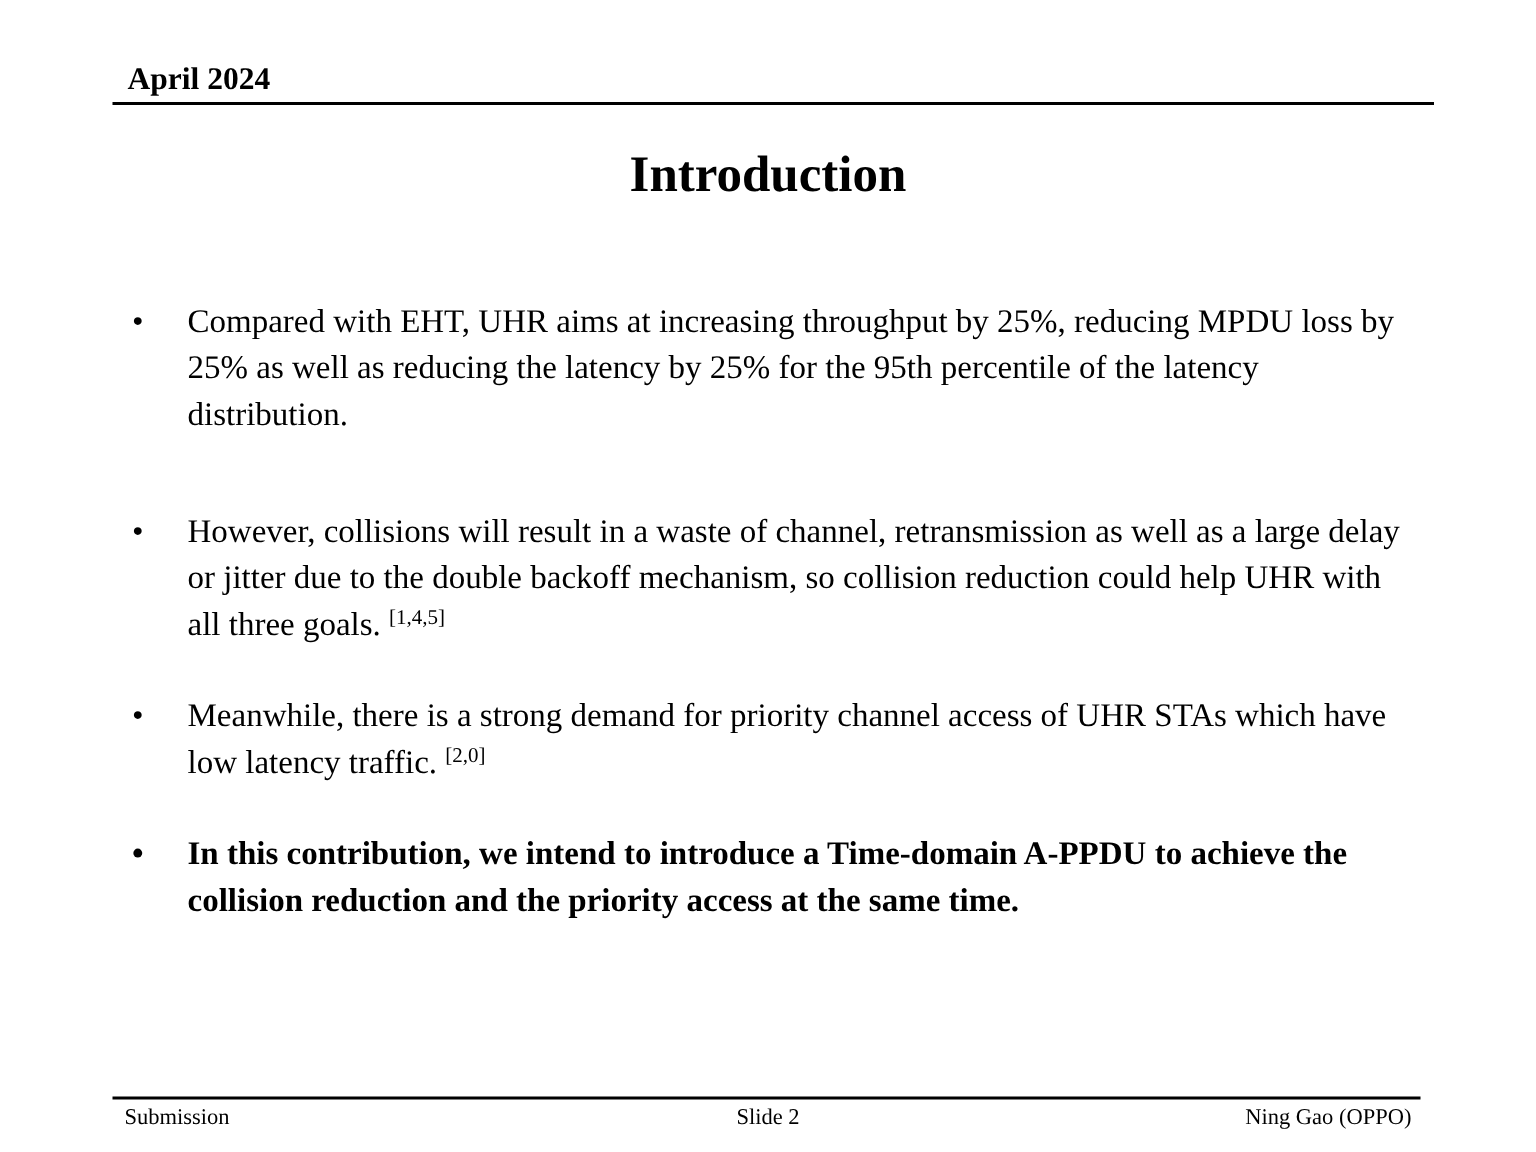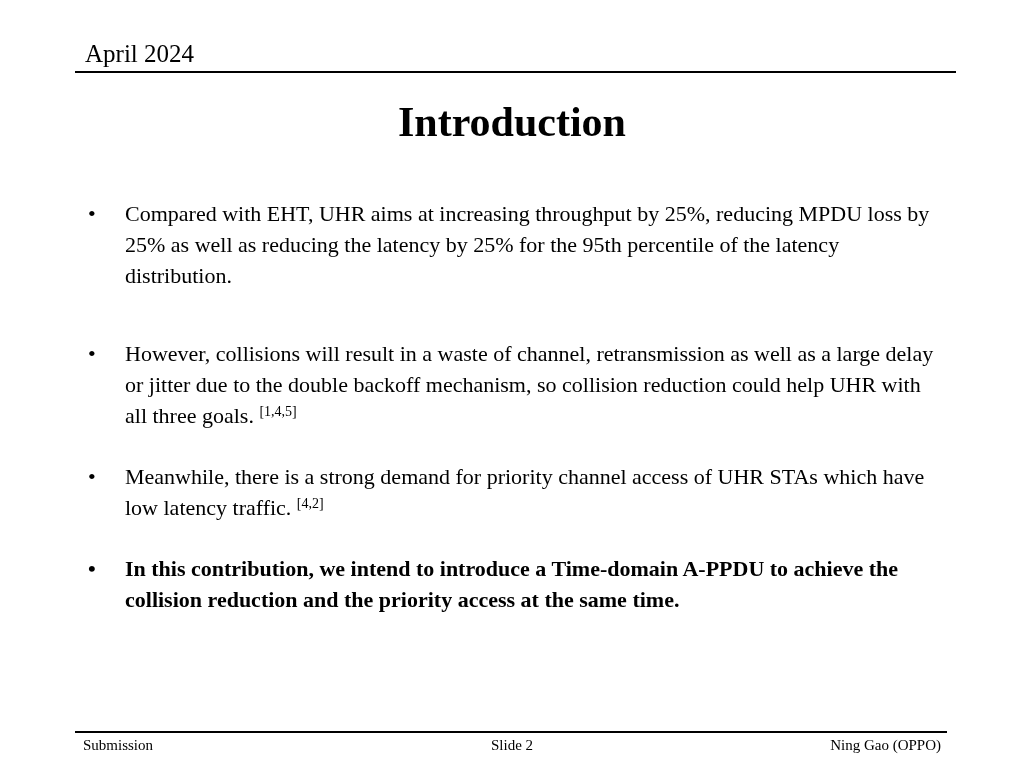--- a/index.html
+++ b/index.html
@@ -24,34 +24,34 @@
     left: 75px;
     right: 68px;
     display: flex;
     justify-content: space-between;
     align-items: flex-end;
     border-bottom: 2px solid #000000;
     padding: 0 0 3px 0;
   }
   .header .date,
   .header .docnum {
-    font-size: 25px;
-    font-weight: normal;
+    font-size: 21px;
+    font-weight: bold;
     white-space: nowrap;
   }
   .header .date { padding-left: 10px; }
 
   
   .title {
     position: absolute;
     top: 98px;
     left: 0;
     width: 100%;
     text-align: center;
-    font-size: 42px;
+    font-size: 34px;
     font-weight: bold;
   }
 
   
   .content {
     position: absolute;
     top: 198px;
     left: 88px;
     right: 80px;
   }
@@ -119,21 +119,21 @@
         <span class="btext"><span>Compared with EHT, UHR aims at increasing throughput by 25%, reducing MPDU loss by 25% as well as reducing the latency by 25% for the 95th percentile of the latency distribution.</span><sup class="cite"></sup></span>
       </li>
 
       <li class="bullet-item gap-med">
         <span class="marker">•</span>
         <span class="btext"><span>However, collisions will result in a waste of channel, retransmission as well as a large delay or jitter due to the double backoff mechanism, so collision reduction could help UHR with all three goals. </span><sup class="cite">[1,4,5]</sup></span>
       </li>
 
       <li class="bullet-item gap-med">
         <span class="marker">•</span>
-        <span class="btext"><span>Meanwhile, there is a strong demand for priority channel access of  UHR STAs which have low latency traffic. </span><sup class="cite">[4,2]</sup></span>
+        <span class="btext"><span>Meanwhile, there is a strong demand for priority channel access of  UHR STAs which have low latency traffic. </span><sup class="cite">[2,0]</sup></span>
       </li>
 
       <li class="bullet-item bold">
         <span class="marker">•</span>
         <span class="btext"><span>In this contribution, we intend to introduce a Time-domain A-PPDU to achieve the collision reduction and the priority access at the same time.</span><sup class="cite"></sup></span>
       </li>
 
     </ul>
   </div>
 

